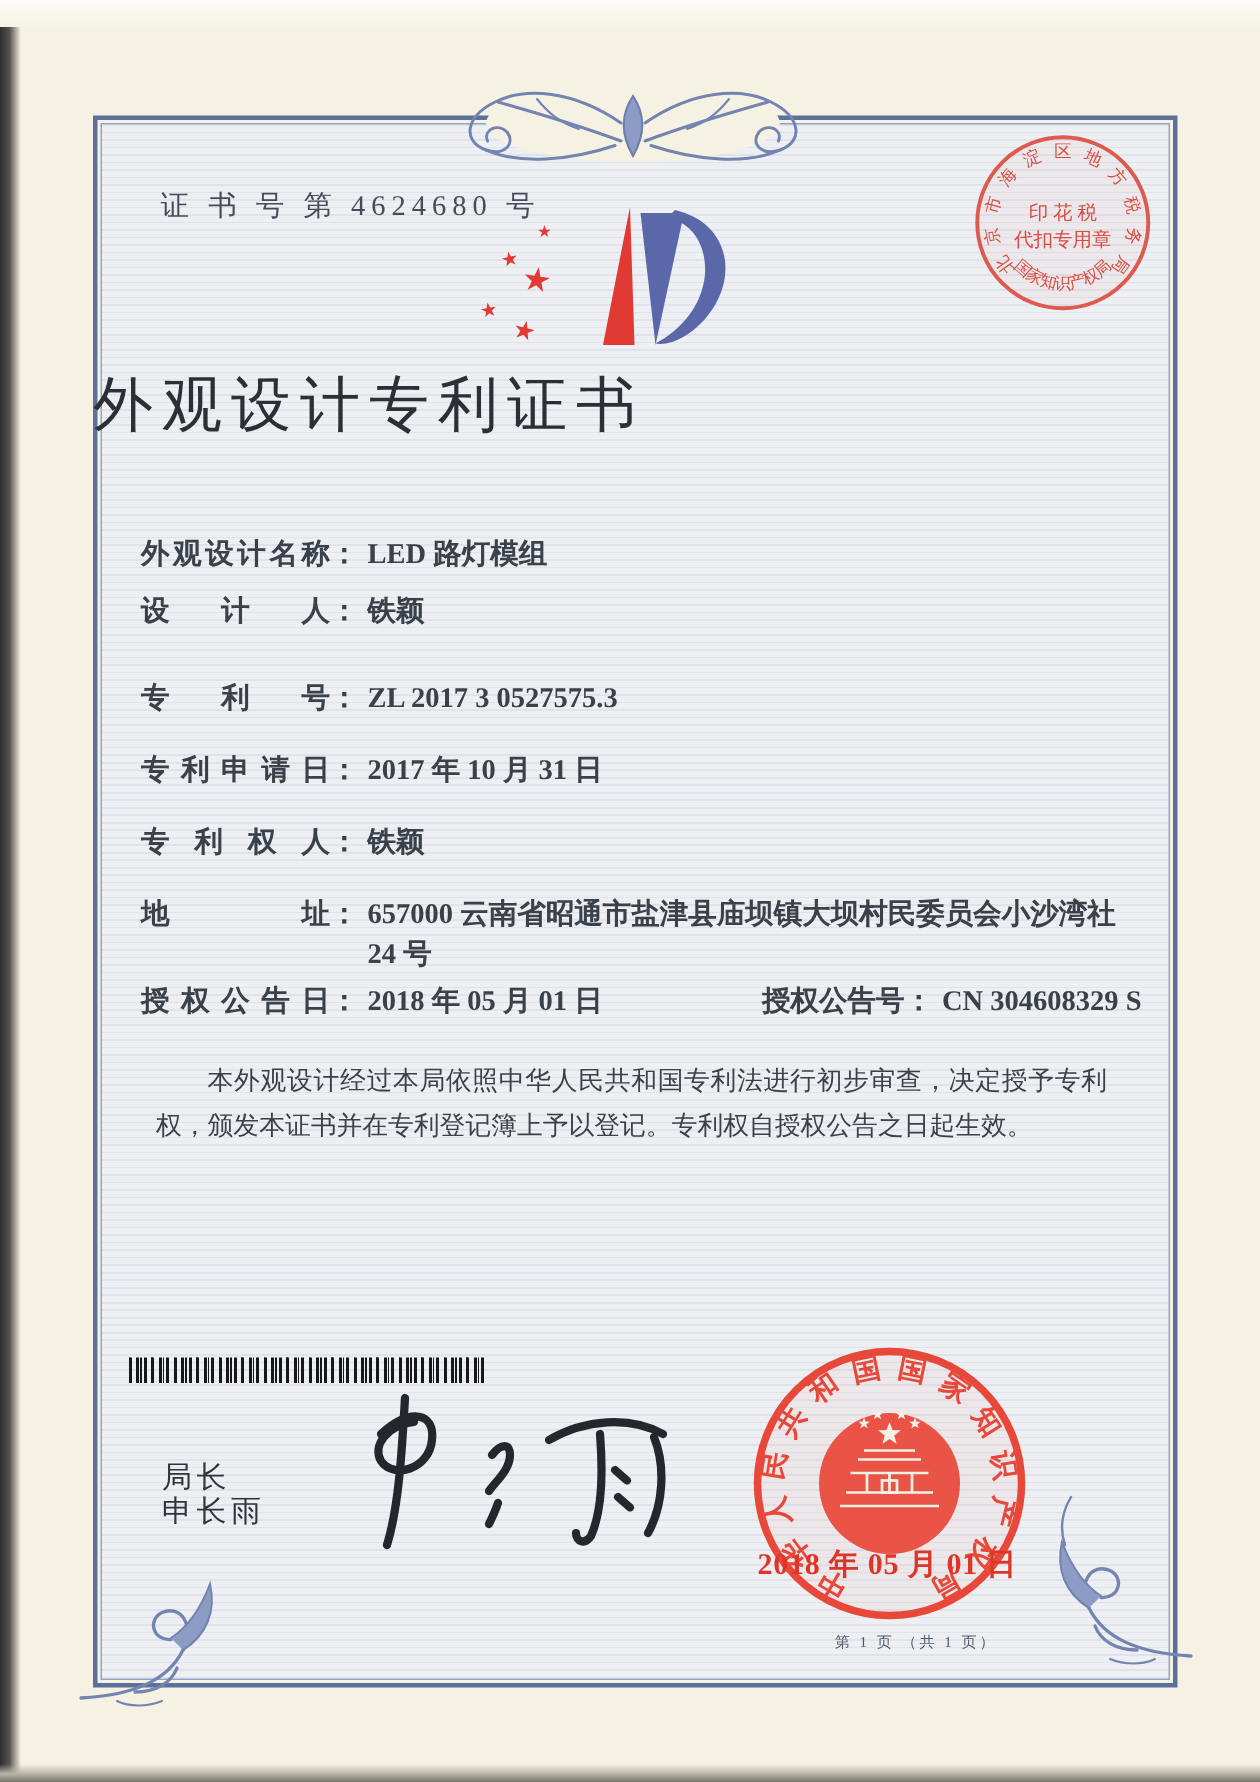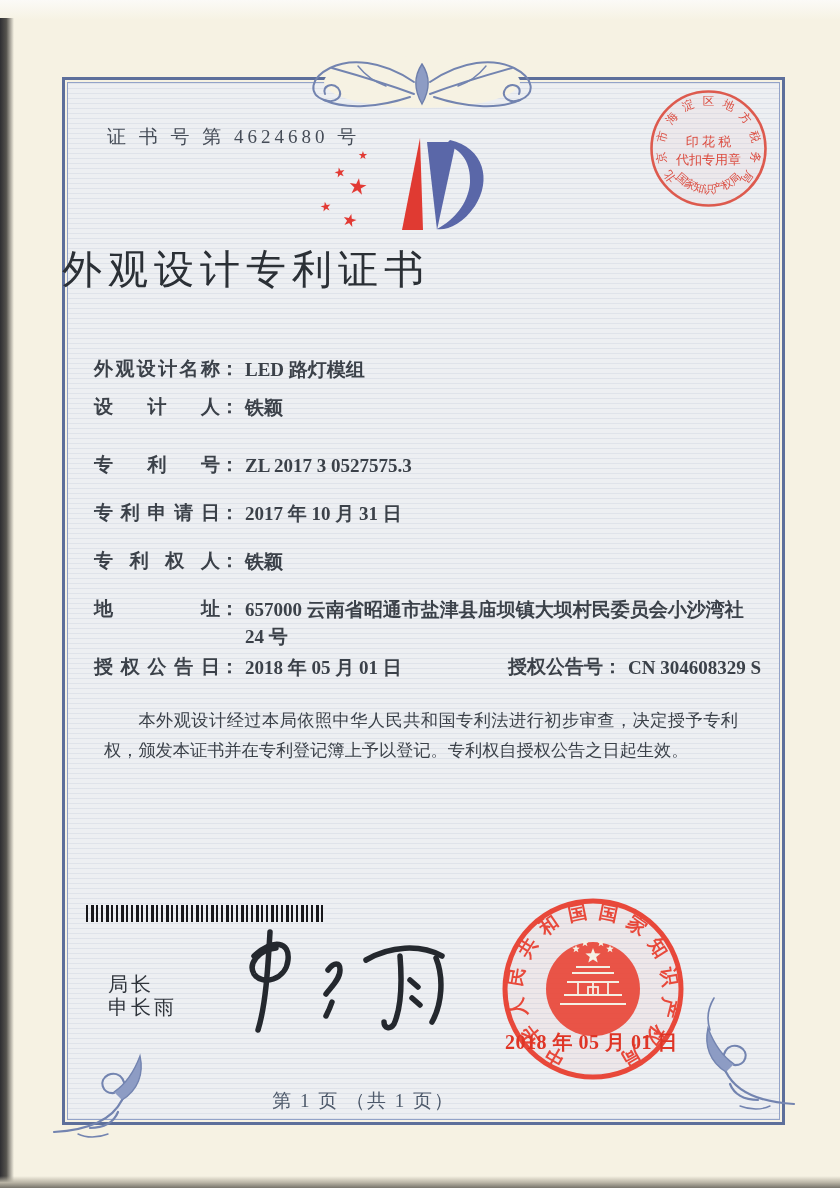--- a/index.html
+++ b/index.html
@@ -54,22 +54,22 @@
       repeating-linear-gradient(90deg,#17171a 0 2px,rgba(0,0,0,0) 2px 5px),
       repeating-linear-gradient(90deg,#17171a 0 1px,rgba(0,0,0,0) 1px 7.5px);
   }
   .director-title{left:108px;top:958px;font-size:20px;letter-spacing:3px;color:#30353c;
     font-family:"Liberation Sans","DejaVu Sans",sans-serif;margin-top:13px;}
   .director-name{left:108px;top:994px;font-size:20px;letter-spacing:3px;color:#30353c;
     font-family:"Liberation Sans","DejaVu Sans",sans-serif;text-align:right;}
   .seal-date{left:505px;top:1029px;width:190px;font-size:20px;font-weight:600;
     color:#df3526;letter-spacing:0.5px;}
   .footer{
-    position:absolute;left:62px;top:1088px;width:603px;text-align:center;
-    font-size:19px;letter-spacing:2px;color:#4e5a6b;
+    position:absolute;left:62px;top:1088px;width:603px;text-align:right;
+    font-size:10px;letter-spacing:2px;color:#4e5a6b;
   }
   svg{position:absolute;overflow:visible;}
   .sig-svg{left:228px;top:926px;}
   .seal-svg{left:498px;top:894px;}
   .tax-svg{left:646px;top:86px;}
   .logo-svg{left:350px;top:128px;}
   .orn-top{left:262px;top:52px;}
   .orn-bl{left:50px;top:1040px;}
   .orn-br{left:648px;top:1002px;}
 </style>

